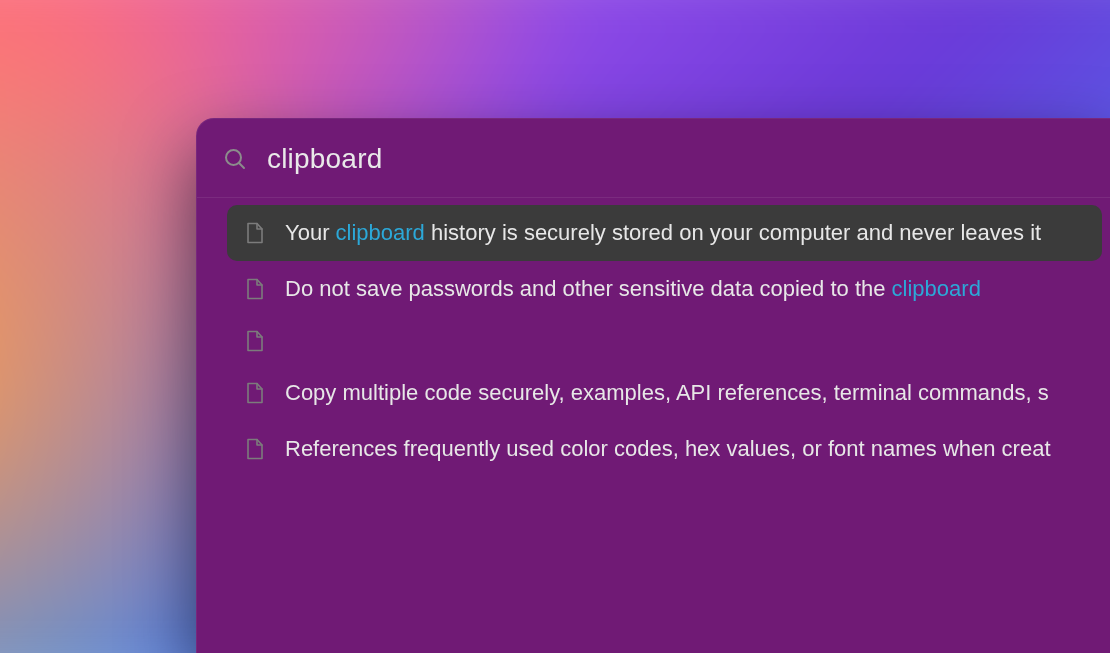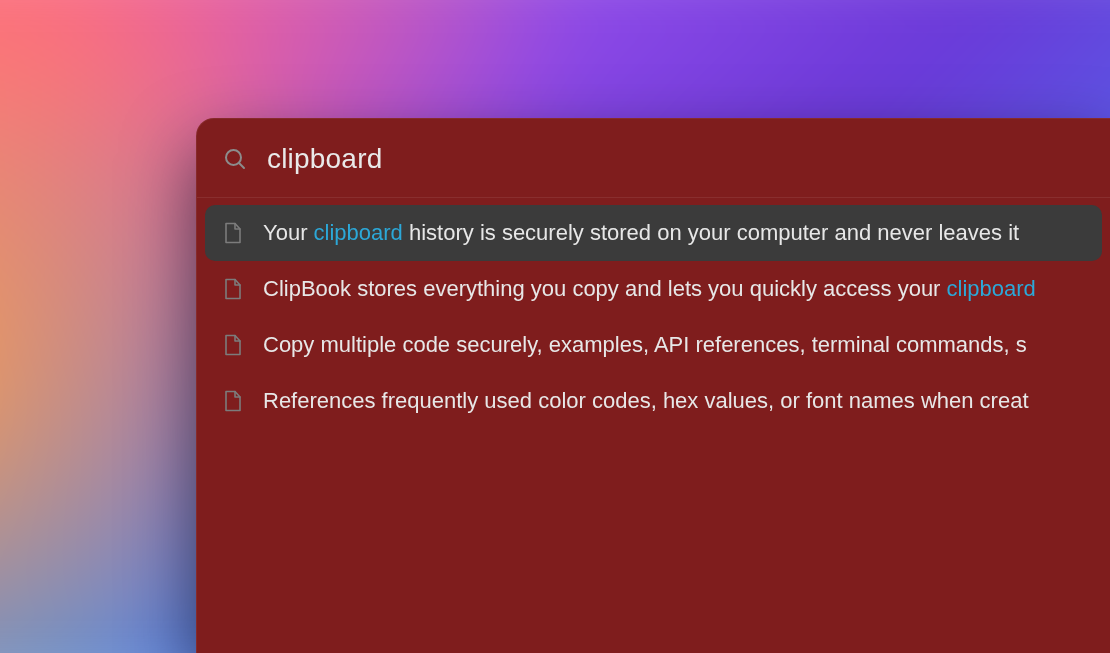--- a/index.html
+++ b/index.html
@@ -14,21 +14,21 @@
       linear-gradient(135deg, #ff6fa8 0%, #8f4ae8 35%, #6a39d8 55%, #3a9bff 100%);
     filter: blur(34px);
     transform: scale(1.2);
   }
   .panel {
     position: absolute;
     top: 118px;
     left: 196px;
     right: 0;
     bottom: 0;
-    background: #7f1d1d;
+    background: #701a75;
     border-top-left-radius: 18px;
     border: 1px solid rgba(255,255,255,0.06);
     border-right: none;
     border-bottom: none;
     box-shadow: 0 30px 70px rgba(0,0,0,0.55);
     overflow: hidden;
     color: #e6e6e6;
   }
   .search-row {
     display: flex;
@@ -54,20 +54,21 @@
     display: flex;
     align-items: center;
     gap: 20px;
     padding: 12px 18px 12px 18px;
     border-radius: 10px;
     color: #e7e7e7;
     font-size: 22px;
     line-height: 1.45;
     white-space: nowrap;
     cursor: default;
+    margin-left: 22px;
   }
   .result-row.selected { background: #3b3b3b; }
   .doc-icon { width: 20px; height: 24px; flex: 0 0 auto; color: #7c7c7c; }
   .hl { color: #2ca8d8; font-weight: 500; }
   .result-text { overflow: hidden; }
 </style>
 </head>
 <body>
 
 <div class="viewport">
@@ -92,21 +93,27 @@
               <path d="M3 2.5 H12 L17 8 V21.5 H3 Z"></path>
               <path d="M12 2.5 V8 H17"></path>
             </svg></span>
           <span class="result-text">Your <span class="hl">clipboard</span> history is securely stored on your computer and never leaves it</span>
         </div>
         <div class="result-row">
           <span class="doc-icon"><svg viewBox="0 0 20 24" width="20" height="24" fill="none" stroke="currentColor" stroke-width="1.6" stroke-linejoin="round" stroke-linecap="round">
               <path d="M3 2.5 H12 L17 8 V21.5 H3 Z"></path>
               <path d="M12 2.5 V8 H17"></path>
             </svg></span>
-          <span class="result-text">ClipBook stores everything you copy and lets you quickly access your <span class="hl">clipboard</span></span>
+          <span class="result-text">Do not save passwords and other sensitive data copied to the <span class="hl">clipboard</span></span>
+        </div>
+        <div class="result-row">
+          <span class="doc-icon"><svg viewBox="0 0 20 24" width="20" height="24" fill="none" stroke="currentColor" stroke-width="1.6" stroke-linejoin="round" stroke-linecap="round">
+              <path d="M3 2.5 H12 L17 8 V21.5 H3 Z"></path>
+              <path d="M12 2.5 V8 H17"></path>
+            </svg></span>
         </div>
         <div class="result-row">
           <span class="doc-icon"><svg viewBox="0 0 20 24" width="20" height="24" fill="none" stroke="currentColor" stroke-width="1.6" stroke-linejoin="round" stroke-linecap="round">
               <path d="M3 2.5 H12 L17 8 V21.5 H3 Z"></path>
               <path d="M12 2.5 V8 H17"></path>
             </svg></span>
           <span class="result-text">Copy multiple code securely, examples, API references, terminal commands, s</span>
         </div>
         <div class="result-row">
           <span class="doc-icon"><svg viewBox="0 0 20 24" width="20" height="24" fill="none" stroke="currentColor" stroke-width="1.6" stroke-linejoin="round" stroke-linecap="round">

